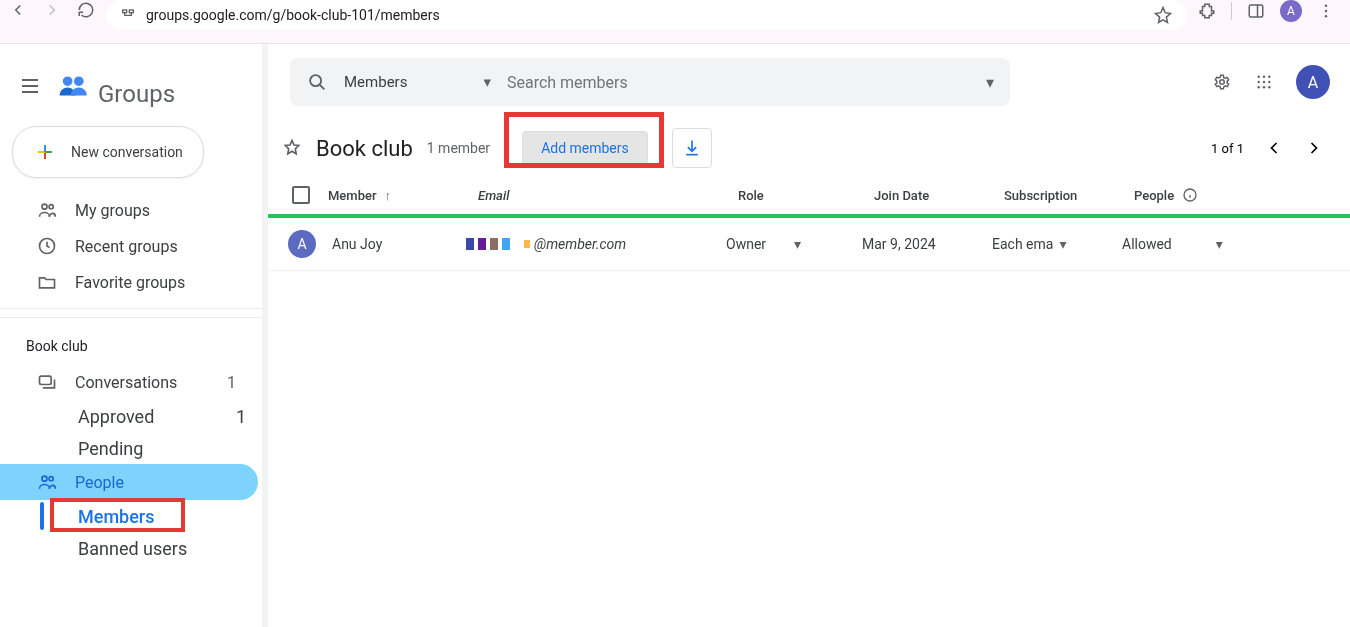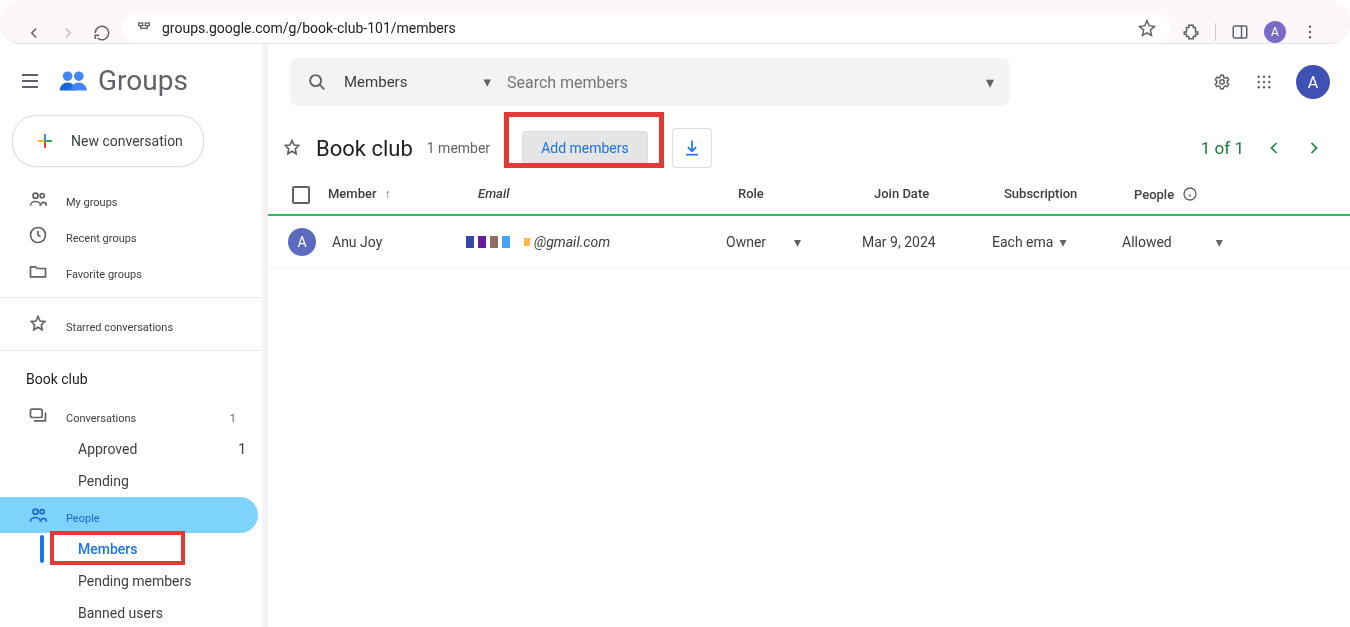--- a/index.html
+++ b/index.html
@@ -1,50 +1,50 @@
 <!DOCTYPE html>
 <html><head>
 <meta charset="utf-8">
 <style>
   * { box-sizing: border-box; margin: 0; padding: 0; font-family: 'Google Sans', Roboto, Arial, sans-serif; }
   body { width: 1350px; height: 627px; background: #fff; overflow: hidden; color: #202124; }
 
   
-  .chrome-bar { height: 44px; display: flex; align-items: flex-end; padding: 0 24px; gap: 10px; background: #fdf7fb; border-bottom: 1px solid #e8e1e6; border-radius: 21px; }
+  .chrome-bar { height: 44px; display: flex; align-items: flex-start; padding: 0 8px; gap: 10px; background: #fdf7fb; border-bottom: 1px solid #e8e1e6; }
   .chrome-nav { display: flex; align-items: center; gap: 14px; color: #5f6368; }
   .chrome-icon { width: 20px; height: 20px; display:flex; align-items:center; justify-content:center; cursor:pointer; }
   .chrome-icon svg { width: 18px; height: 18px; }
   .chrome-icon.disabled { color: #bdc1c6; }
   .url-bar { flex: 1; height: 30px; background: #fff; border-radius: 15px; display: flex; align-items: center; padding: 0 14px; gap: 10px; color:#5f6368; font-size: 14px; }
   .url-bar .prefix { color:#5f6368; font-size:12px; }
   .url-text { flex:1; color:#202124; }
   .chrome-right { display:flex; align-items:center; gap:14px; color:#5f6368; padding-right:6px;}
   .avatar-circle { width:22px; height:22px; border-radius:50%; background:#7b6bc9; color:#fff; display:flex; align-items:center; justify-content:center; font-size:12px; }
   .vdiv { width:1px; height:18px; background:#ccc; }
 
   .app { display:flex; height: calc(627px - 44px); }
 
   
   .sidebar { width: 268px; border-right: none; padding-top: 10px; position:relative;}
   .sidebar-scroll-edge { position:absolute; right:0; top:0; bottom:0; width:6px; background:#f1f3f4; }
   .sb-header { display:flex; align-items:center; gap: 16px; padding: 10px 18px 18px 18px; }
   .hamburger { width:24px; height:24px; color:#5f6368; cursor:pointer; }
   .groups-logo { display:flex; align-items:center; gap:8px; }
   .groups-logo svg { width:32px; height:28px; }
-  .groups-title { font-size: 28px; color:#5f6368; }
+  .groups-title { font-size: 24px; color:#5f6368;margin-top:16px; }
 
   .new-conv { margin: 0 12px 14px 12px; height:52px; border-radius:24px; border:1px solid #dadce0; background:#fff; display:flex; align-items:center; gap:14px; padding:0 20px; font-size:14px; color:#3c4043; cursor:pointer; box-shadow:0 1px 2px rgba(0,0,0,0.05);}
   .plus-icon { width:24px; height:24px; }
 
-  .nav-item { display:flex; align-items:flex-end; gap:18px; padding: 8px 8px 8px 28px; font-size:11px; color:#3c4043; cursor:pointer; border-radius: 0 18px 18px 0; margin-right:10px;}
+  .nav-item { display:flex; align-items:center; gap:18px; padding: 8px 8px 8px 37px; font-size:16px; color:#3c4043; cursor:pointer; border-radius: 0 18px 18px 0; margin-right:10px;}
   .nav-item .nicon { width:20px; height:20px; color:#5f6368; display:flex; align-items:center; justify-content:center;}
   .nav-sep { height:1px; background:#e8eaed; margin:8px 0; }
   .section-label { font-size:14px; color:#202124; padding: 12px 0 10px 26px;}
   .nav-item .count { margin-left:auto; margin-right:14px; color:#5f6368;}
-  .nav-sub { padding-left: 78px; font-size:14px; color:#3c4043; height:32px; display:flex; align-items:center; cursor:pointer; position:relative;}
+  .nav-sub { padding-left: 78px; font-size:18px; color:#3c4043; height:32px; display:flex; align-items:center; cursor:pointer; position:relative;}
   .nav-sub .count { position:absolute; right:22px;}
   .nav-item.active { background:#7dd3fc; color:#1967d2; }
   .nav-item.active .nicon { color:#1967d2; }
   .nav-sub.active { color:#1a73e8; font-weight:500; }
   .nav-sub.active::before { content:''; position:absolute; left:40px; top:2px; bottom:2px; width:4px; background:#1a73e8; border-radius:2px;}
   .red-box-1 { position:absolute; border:4px solid #e53935; pointer-events:none; }
 
   
   .main { flex:1; display:flex; flex-direction:column; }
   .topbar { display:flex; align-items:center; gap:16px; padding: 14px 20px 14px 22px; }
@@ -56,28 +56,28 @@
   .search-dd { margin-left:auto; margin-right:8px; color:#5f6368; }
   .topbar-right { margin-left:auto; display:flex; align-items:center; gap:22px; color:#5f6368;}
   .topbar-right .avatar-circle { width:34px; height:34px; font-size:16px; background:#3f51b5;}
 
   .titlebar { display:flex; align-items:center; gap:14px; padding: 8px 22px 12px 10px; }
   .star-icon { width:20px; height:20px; color:#5f6368; margin-left:4px;}
   .group-title { font-size:22px; color:#202124; }
   .member-count { font-size:14px; color:#5f6368; }
   .add-members-btn { border:1px solid #dadce0; border-radius:4px; padding:8px 18px; color:#1a73e8; font-size:14px; background:#e5e5e5; cursor:pointer; margin-left:18px;}
   .download-btn { width:40px; height:40px; border:1px solid #dadce0; border-radius:4px; display:flex; align-items:center; justify-content:center; color:#1a73e8; margin-left:10px; cursor:pointer;}
-  .pager { margin-left:auto; display:flex; align-items:center; gap:20px; color:#15803d; font-size:17px; padding-right:4px;justify-content:space-between;}
+  .pager { margin-left:auto; display:flex; align-items:center; gap:20px; color:#000000; font-size:13px; padding-right:4px;justify-content:space-between;}
   .pager .pbtn { width:20px; height:20px; cursor:pointer; display:flex; align-items:center; justify-content:center;}
 
   .red-box-2 { border:5px solid #e53935; pointer-events:none; position:absolute; }
 
   
   .table { margin: 0 0 0 0; }
-  .thead { display:flex; align-items:flex-start; padding: 6px 4px 10px 18px; font-size:13px; color:#3c4043; font-weight:500; border-bottom:2px solid #22c55e;}
+  .thead { display:flex; align-items:center; padding: 6px 4px 10px 18px; font-size:13px; color:#3c4043; font-weight:500; border-bottom:4px solid #22c55e;}
   .cb { width:18px; height:18px; border:2px solid #5f6368; border-radius:2px; margin-right: 18px; cursor:pointer; margin-left:6px;}
   .col-member { width:150px; display:flex; align-items:center; gap:8px;}
   .sort-arrow { color:#5f6368; }
   .col-email { width:260px;font-style:italic; }
   .col-role { width:136px; }
   .col-join { width:130px; }
   .col-sub { width:130px; }
   .col-post { width:120px; display:flex; align-items:center; gap:8px;}
   .info-icon { width:16px; height:16px; color:#5f6368;}
 
@@ -201,28 +201,20 @@
     </div>
     <div class="nav-item">
       <span class="nicon">
           <svg viewBox="0 0 24 24" fill="none" stroke="currentColor" stroke-width="2">
             <path d="M3 7h6l2 2h10v10H3z"></path>
           </svg>
         </span>
       <span>Favorite groups</span>
     </div>
     <div class="nav-sep"></div>
-    <div class="nav-item">
-      <span class="nicon">
-          <svg viewBox="0 0 24 24" fill="none" stroke="currentColor" stroke-width="2">
-            <path d="M12 3l2.5 5.5L20 9l-4 4 1 6-5-3-5 3 1-6-4-4 5.5-.5z"></path>
-          </svg>
-        </span>
-      <span>Starred conversations</span>
-    </div>
     <div class="nav-sep"></div>
 
     <div class="section-label">Book club</div>
 
     <div class="nav-item">
       <span class="nicon">
           <svg viewBox="0 0 24 24" fill="none" stroke="currentColor" stroke-width="2">
             <rect x="3" y="5" width="14" height="10" rx="2"></rect>
             <path d="M7 19h14V9"></path>
           </svg>
@@ -250,23 +242,20 @@
       <span>People</span>
     </div>
 
     <div style="position:relative;">
       <div class="nav-sub active">
         <span>Members</span>
       </div>
       <div class="red-box-1" style="left:50px; top:-2px; width:135px; height:34px;"></div>
     </div>
 
-    <div class="nav-sub">
-      <span>Pending members</span>
-    </div>
     <div class="nav-sub">
       <span>Banned users</span>
     </div>
 
     <div class="nav-item">
       
       
     </div>
   </div>
 
@@ -364,21 +353,21 @@
         <span class="row-avatar">A</span>
         <span class="col-member" style="width:134px;">Anu Joy</span>
         <span class="col-email">
           <span class="email-redact">
             <span class="redact-block" style="background:#3949ab;"></span>
             <span class="redact-block" style="background:#6a1b9a;"></span>
             <span class="redact-block" style="background:#8d6e63;"></span>
             <span class="redact-block" style="background:#42a5f5;"></span>
             <span style="width:6px;"></span>
             <span class="redact-block" style="background:#ffb74d; width:6px; height:8px;"></span>
-            <span>@gmail.com</span>
+            <span>@member.com</span>
           </span>
         </span>
         <span class="col-role"><span>Owner</span><span class="dd" style="margin-left:28px;">▾</span></span>
         <span class="col-join">Mar 9, 2024</span>
         <span class="col-sub"><span>Each ema</span><span class="dd">▾</span></span>
         <span class="col-post">
             <span>Allowed</span>
             <span class="dd" style="margin-left:36px;">▾</span>
           </span>
       </div>

